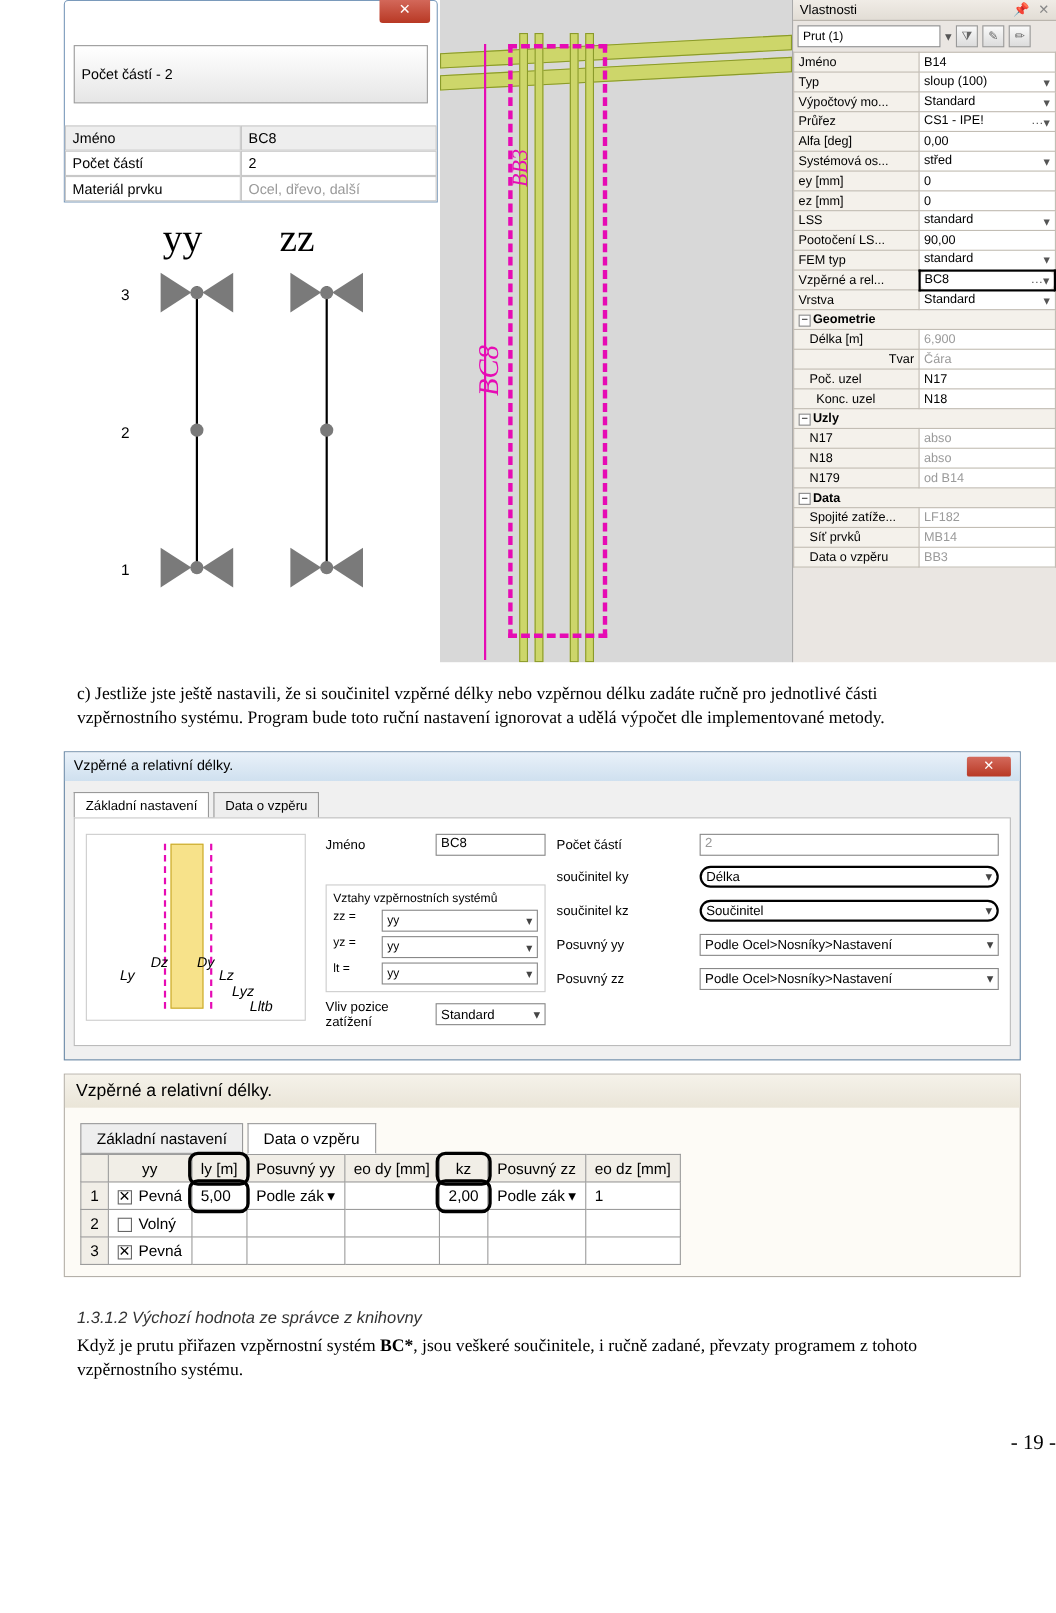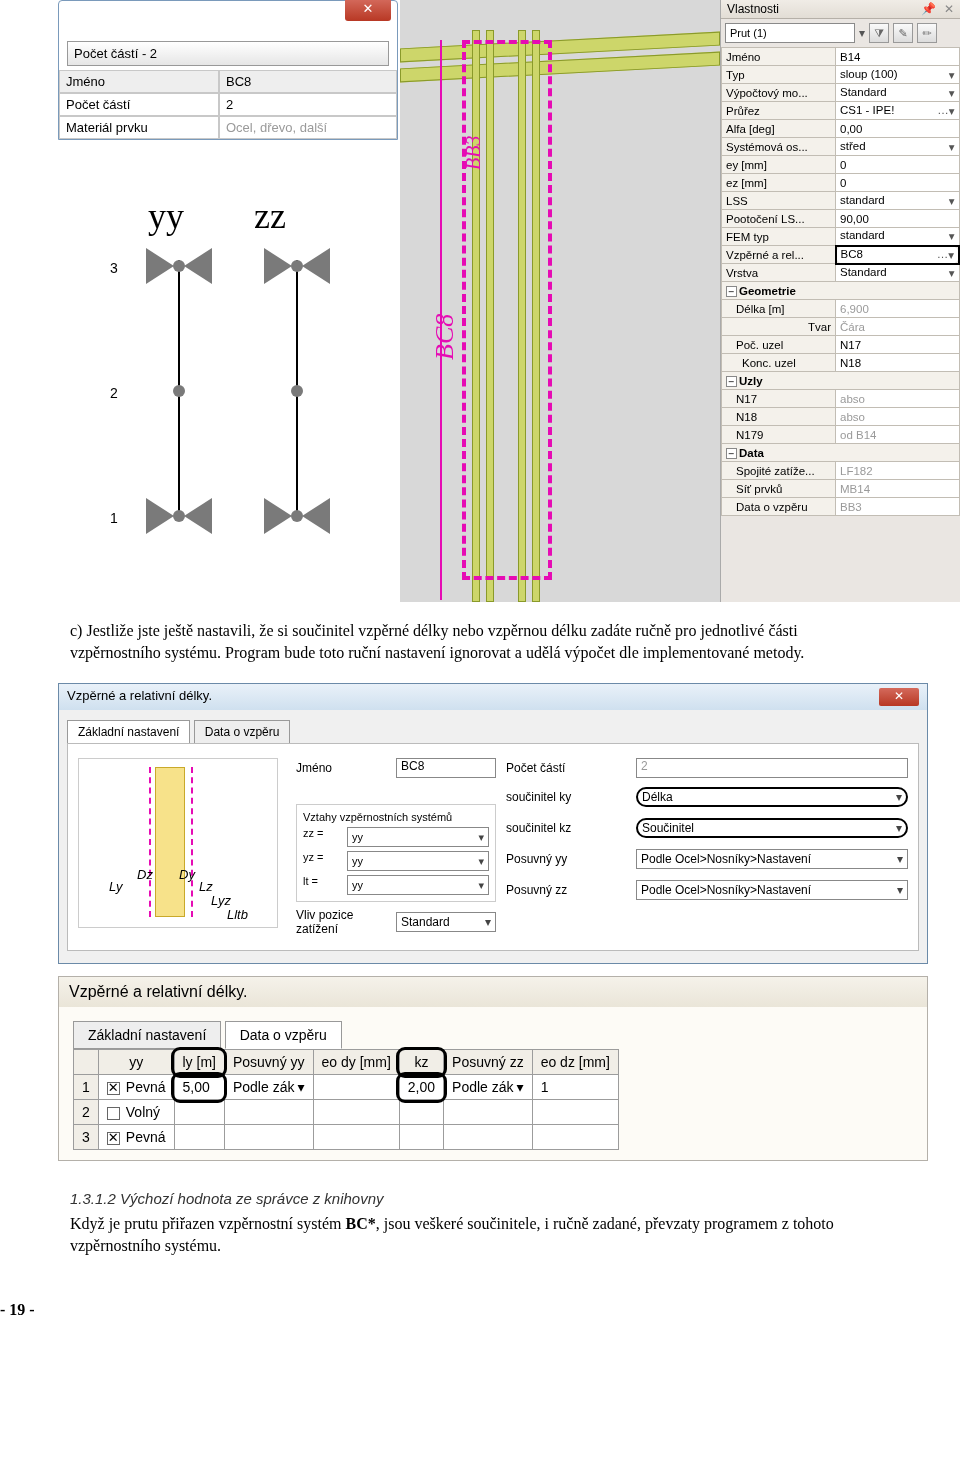--- a/index.html
+++ b/index.html
@@ -9,21 +9,21 @@
   
   .top-area { display: flex; height: 602px; position: relative; }
   .top-left { width: 400px; position: relative; }
   .top-mid { flex: 1; background: #d8d8d8; position: relative; overflow: hidden; }
   .top-right { width: 240px; background: #eae6e2; border-left: 1px solid #aaa; }
 
   
   .dialog-left { position: absolute; left: 58px; top: 0; width: 340px; background: #fff; border: 1px solid #7a9abb; border-radius: 4px 4px 0 0; }
   .dialog-redx { position: absolute; right: 6px; top: -2px; width: 46px; height: 22px; background: linear-gradient(#d46a5c,#b83824); border-radius: 0 0 3px 3px; color: #fff; text-align: center; font-size: 13px; line-height: 20px; }
   .dialog-bar { height: 28px; }
-  .dialog-title { margin: 12px 8px 4px 8px; background: linear-gradient(#fff,#e6e6e6); border: 1px solid #999; padding: 4px 6px; font-size: 13px; }
+  .dialog-title { margin: 12px 8px 20px 8px; background: linear-gradient(#fff,#e6e6e6); border: 1px solid #999; padding: 18px 6px; font-size: 13px; }
   .grid2 { display: grid; grid-template-columns: 160px 1fr; }
   .grid2 > div { border: 1px solid #c8c8c8; padding: 3px 6px; font-size: 13px; background: #fff; }
   .grid2 .hdr { background: #eee; }
   .grid2 .muted { color: #9a9a9a; }
   
   
   .yyzz { position: absolute; left: 58px; top: 175px; width: 340px; padding: 20px 10px 10px 30px; }
   .yyzz-labels { display: flex; gap: 70px; margin-left: 60px; }
   .yyzz-labels span { font-family: "Times New Roman", serif; font-size: 36px; }
   .col-line { position: absolute; top: 260px; width: 2px; height: 260px; background: #000; }
@@ -82,21 +82,21 @@
   .tabs3 .tab { display:inline-block; padding:5px 14px; border:1px solid #999; background:#eee; font-size:14px; }
   .tabs3 .tab.active { background:#fff; border-bottom-color:#fff; }
   .tbl3 { margin: 0 0 0 14px; border-collapse: collapse; font-size:14px; }
   .tbl3 th, .tbl3 td { border:1px solid #9c9c9c; padding:4px 8px; background:#fff; height:24px; }
   .tbl3 th { background:#f1eee7; font-weight:normal; text-align:center; }
   .tbl3 th.hl, .tbl3 td.hl { outline:3px solid #000; border-radius:6px; }
   .tbl3 td .dd { float:right; }
   .chk { display:inline-block; width:13px; height:13px; border:1px solid #666; margin-right:6px; vertical-align:middle; position:relative; }
   .chk.on::after { content:"✕"; position:absolute; left:0; top:-3px; font-size:13px; }
 
-  .pg-num { text-align:left; font-family:"Times New Roman",serif; font-size:16px; margin-top:28px;font-weight:bold; }
+  .pg-num { text-align:right; font-family:"Times New Roman",serif; font-size:19px; margin-top:28px; }
 </style>
 </head>
 <body>
 
 <div class="page">
 
   <div class="top-area">
 
     <div class="top-left">
       <div class="dialog-left">

